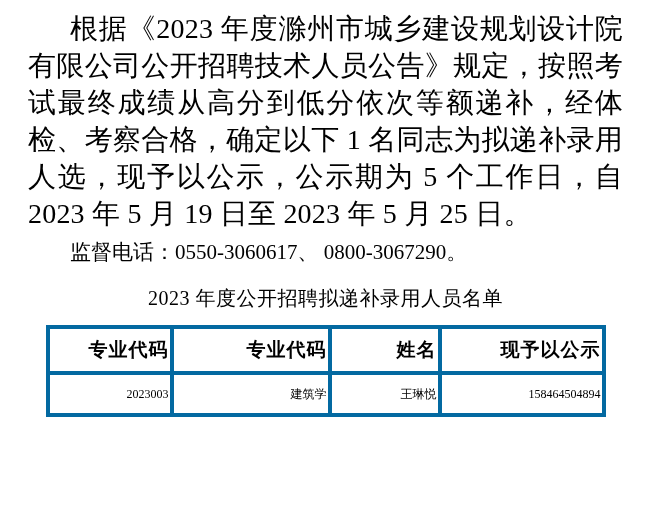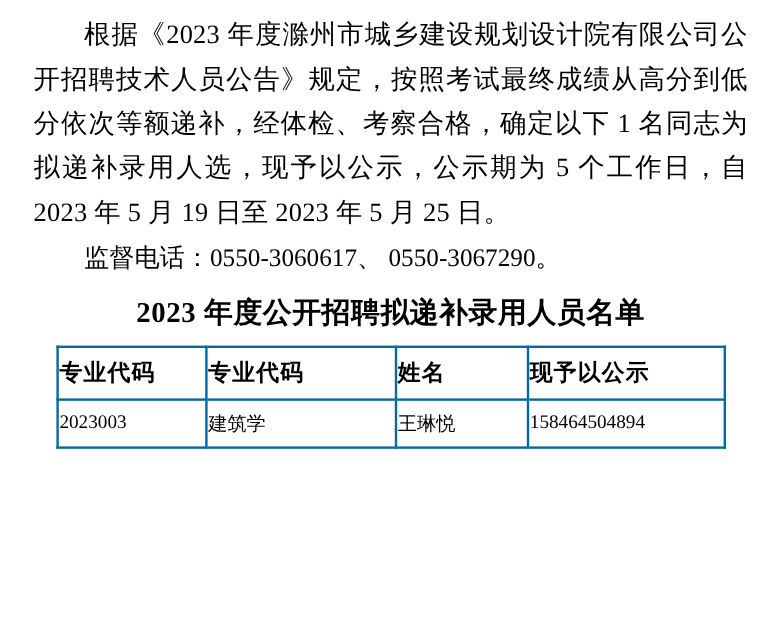--- a/index.html
+++ b/index.html
@@ -15,85 +15,85 @@
     overflow: hidden;
   }
   .page {
     position: relative;
     width: 651px;
     height: 521px;
     box-sizing: border-box;
     padding: 10px 28px 0 28px;
   }
   .para {
-    font-size: 22px;
+    font-size: 28px;
     line-height: 37px;
     text-align: justify;
     text-justify: inter-ideograph;
     text-indent: 42px;
     margin: 0;
     letter-spacing: 0.2px;
   }
   .para + .para {
     margin-top: 2px;
   }
   .phone-line {
     font-size: 21px;
     line-height: 37px;
     text-indent: 42px;
     margin: 0;
     margin-top: 2px;
     white-space: nowrap;
   }
   .table-title {
     text-align: center;
-    font-size: 24px;
-    font-weight: bold;
+    font-size: 20px;
+    font-weight: normal;
     line-height: 30px;
     margin-top: 12px;
     letter-spacing: 0.5px;
   }
   table.roster {
     border-collapse: collapse;
     width: 556px;
     margin: 12px auto 0 auto;
     table-layout: fixed;
   }
   table.roster th,
   table.roster td {
-    border: 2px solid #0369a1;
-    text-align: left;
+    border: 4px solid #0369a1;
+    text-align: right;
     vertical-align: middle;
   }
   table.roster th {
     font-size: 19px;
     font-weight: bold;
     height: 40px;
     letter-spacing: 1px;
   }
   table.roster td {
-    font-size: 16px;
+    font-size: 12px;
     font-weight: normal;
     height: 36px;
   }
   .col-1 { width: 124px; }
   .col-2 { width: 158px; }
   .col-3 { width: 110px; }
   .col-4 { width: 164px; }
   .num { font-family: "Liberation Serif", "DejaVu Serif", serif; }
 </style>
 </head>
 <body>
 
 <div class="page">
 
   <p class="para">根据《2023 年度滁州市城乡建设规划设计院有限公司公开招聘技术人员公告》规定，按照考试最终成绩从高分到低分依次等额递补，经体检、考察合格，确定以下 1 名同志为拟递补录用人选，现予以公示，公示期为 5 个工作日，自 2023 年 5 月 19 日至 2023 年 5 月 25 日。</p>
 
 
-  <p class="phone-line">监督电话：0550-3060617、 0550-3067290。</p>
+  <p class="phone-line">监督电话：0550-3060617、 0800-3067290。</p>
 
   <div class="table-title">2023 年度公开招聘拟递补录用人员名单</div>
 
   <table class="roster">
     <colgroup>
       <col class="col-1">
       <col class="col-2">
       <col class="col-3">
       <col class="col-4">
     </colgroup>

